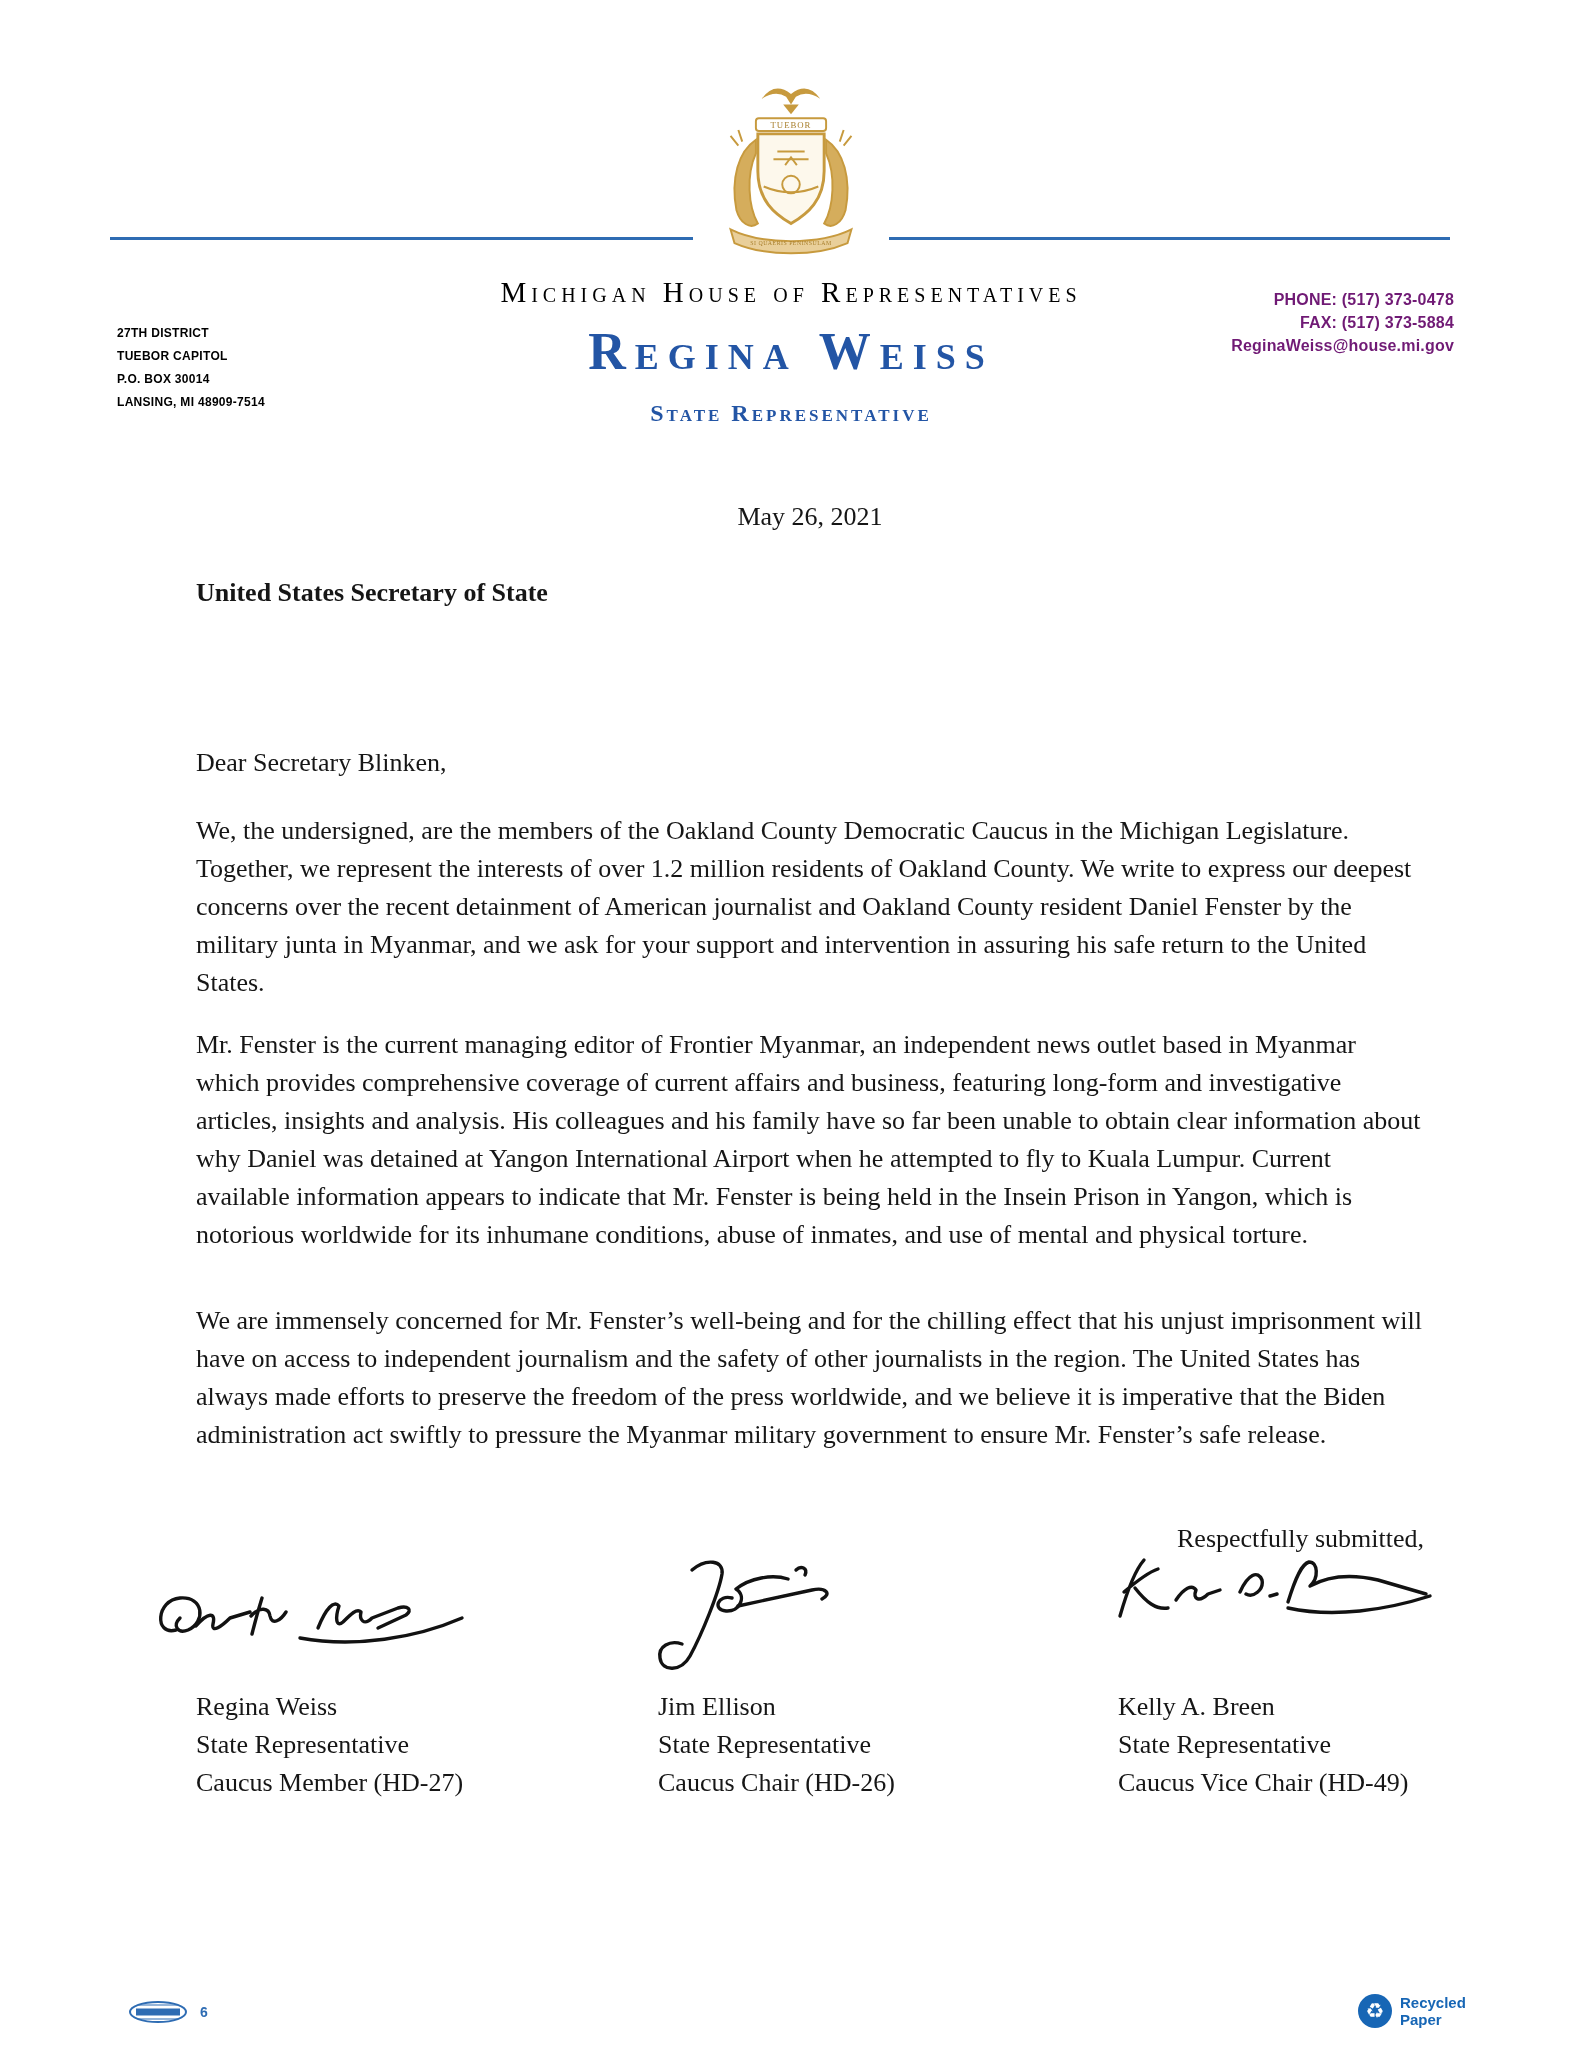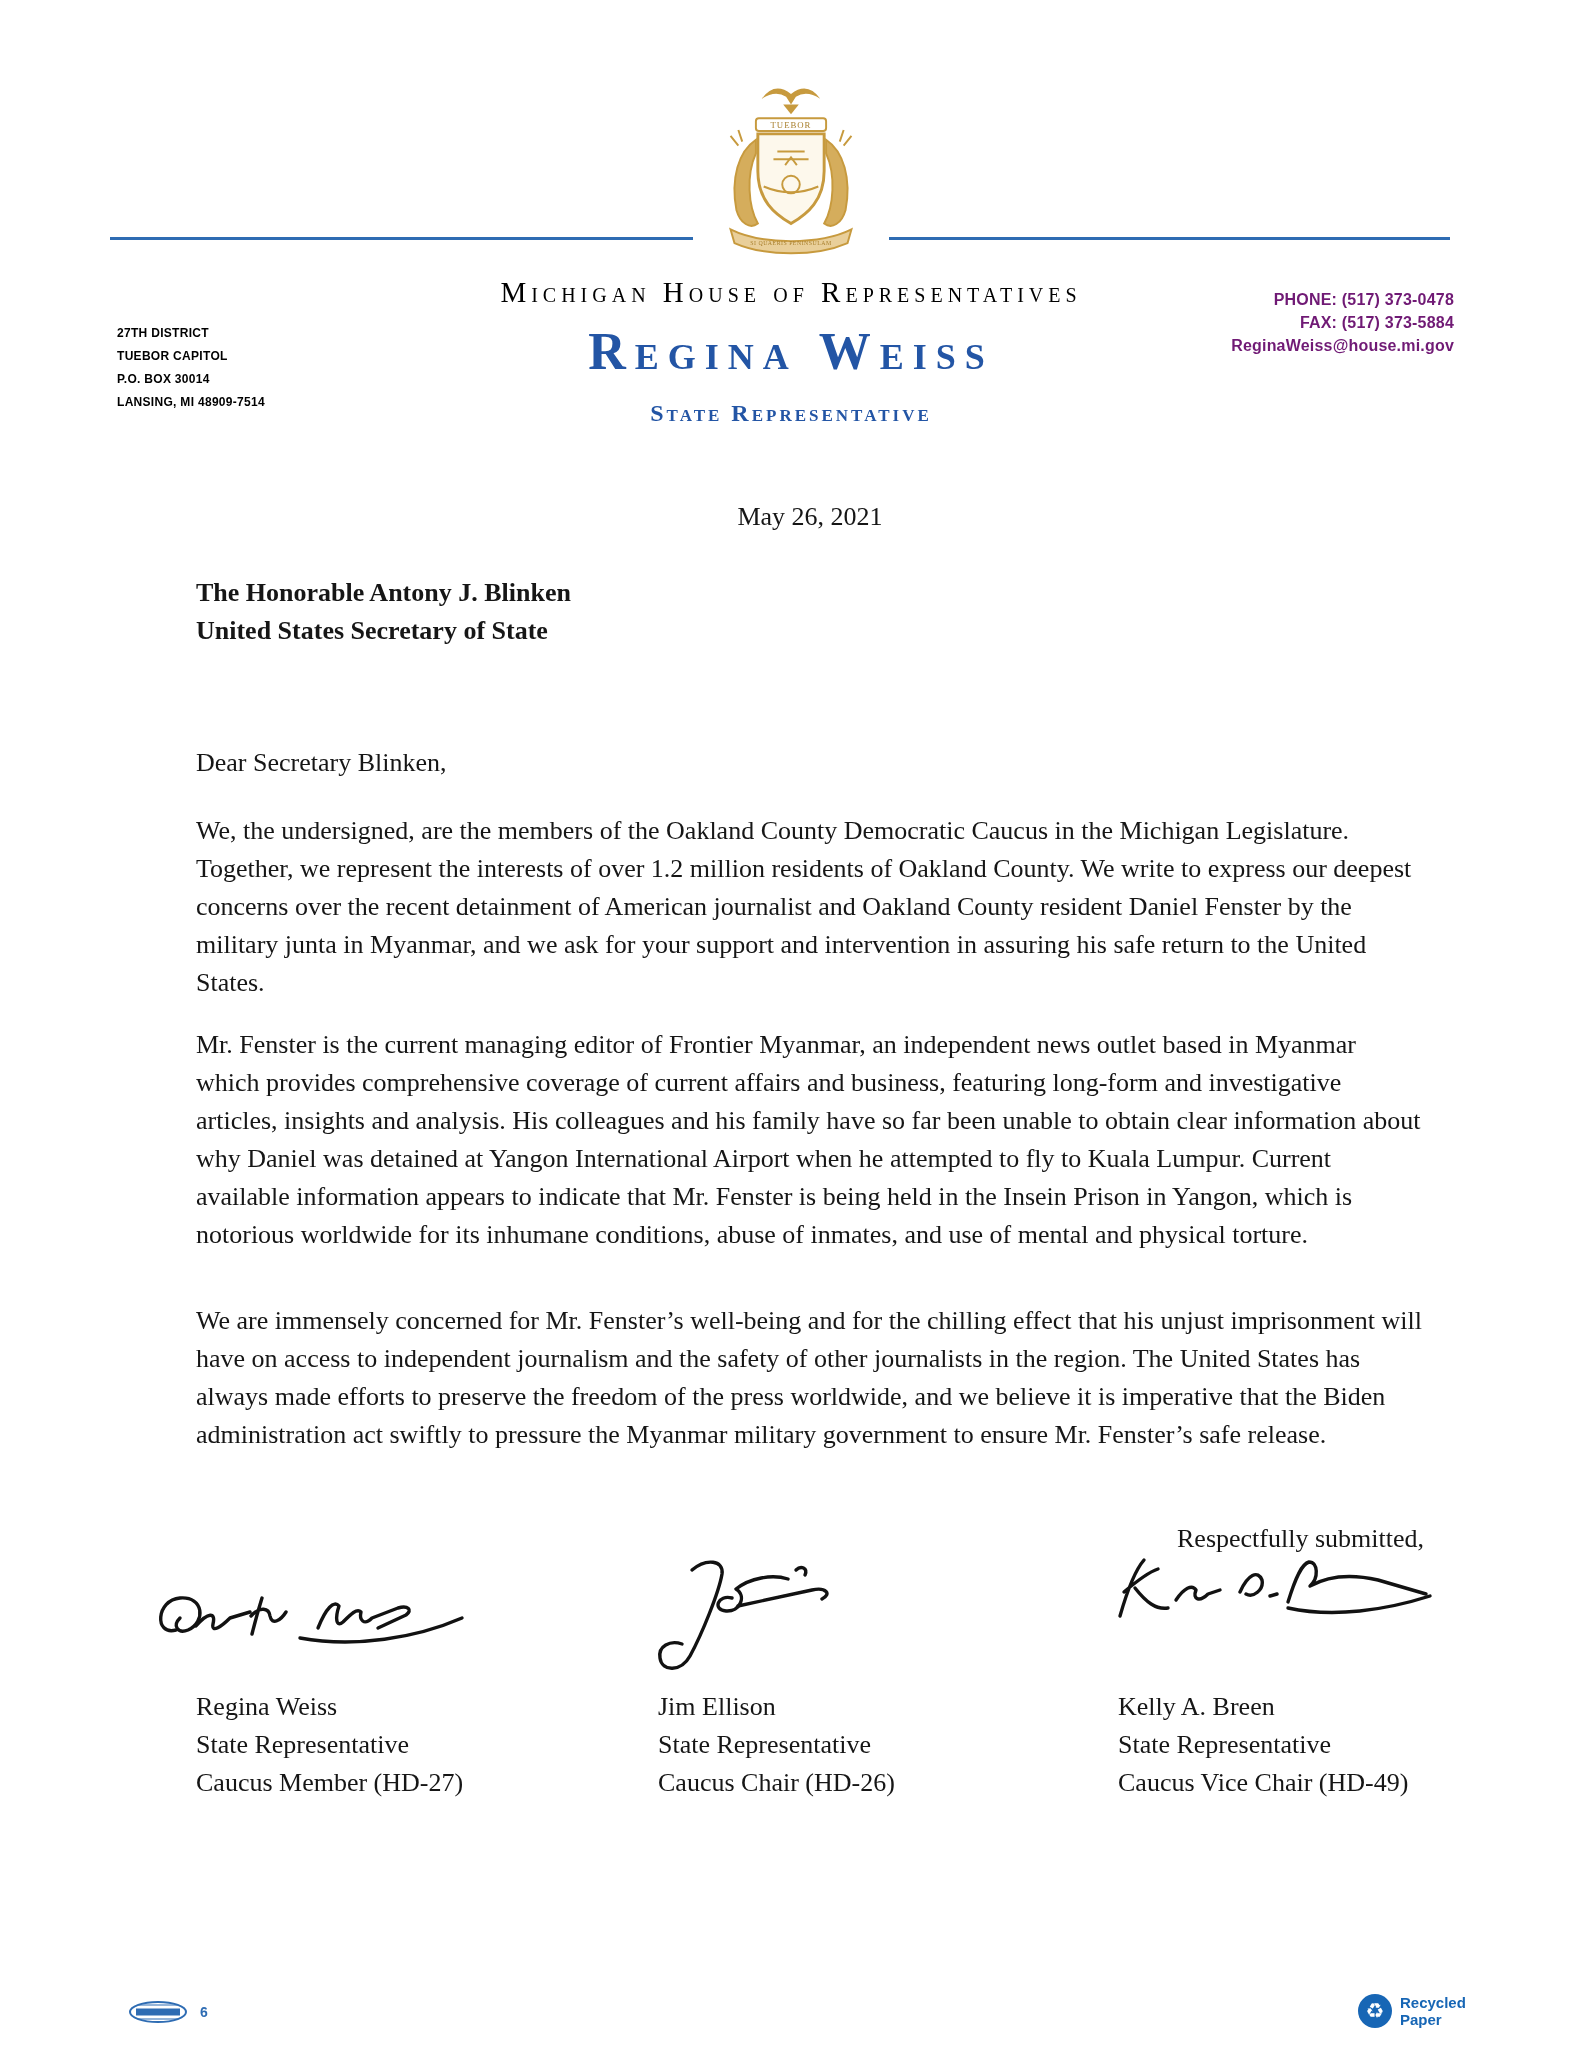--- a/index.html
+++ b/index.html
@@ -122,21 +122,20 @@
 
   <div class="contact">
     <div>PHONE: (517) 373-0478</div>
     <div>FAX: (517) 373-5884</div>
     <div>ReginaWeiss@house.mi.gov</div>
   </div>
 
   <div class="blk date-line">May 26, 2021</div>
 
   <div class="blk recipient">
-    <div class="bold">The Honorable Antony J. Blinken</div>
     <div class="bold">United States Secretary of State</div>
   </div>
 
   <div class="blk salutation">Dear Secretary Blinken,</div>
 
   <div class="blk p1">We, the undersigned, are the members of the Oakland County Democratic Caucus in the Michigan Legislature. Together, we represent the interests of over 1.2 million residents of Oakland County. We write to express our deepest concerns over the recent detainment of American journalist and Oakland County resident Daniel Fenster by the military junta in Myanmar, and we ask for your support and intervention in assuring his safe return to the United States.</div>
   <div class="blk p2">Mr. Fenster is the current managing editor of Frontier Myanmar, an independent news outlet based in Myanmar which provides comprehensive coverage of current affairs and business, featuring long-form and investigative articles, insights and analysis. His colleagues and his family have so far been unable to obtain clear information about why Daniel was detained at Yangon International Airport when he attempted to fly to Kuala Lumpur. Current available information appears to indicate that Mr. Fenster is being held in the Insein Prison in Yangon, which is notorious worldwide for its inhumane conditions, abuse of inmates, and use of mental and physical torture.</div>
   <div class="blk p3">We are immensely concerned for Mr. Fenster’s well-being and for the chilling effect that his unjust imprisonment will have on access to independent journalism and the safety of other journalists in the region. The United States has always made efforts to preserve the freedom of the press worldwide, and we believe it is imperative that the Biden administration act swiftly to pressure the Myanmar military government to ensure Mr. Fenster’s safe release.</div>
 
   <div class="blk closing">Respectfully submitted,</div>

